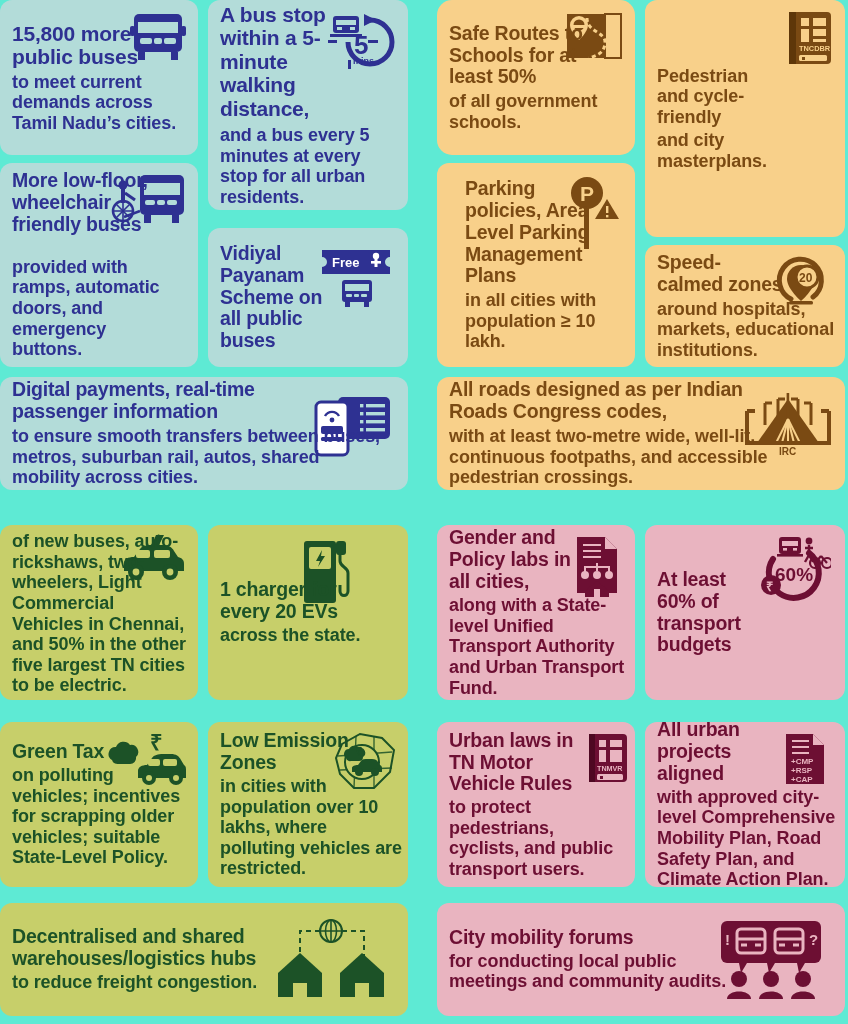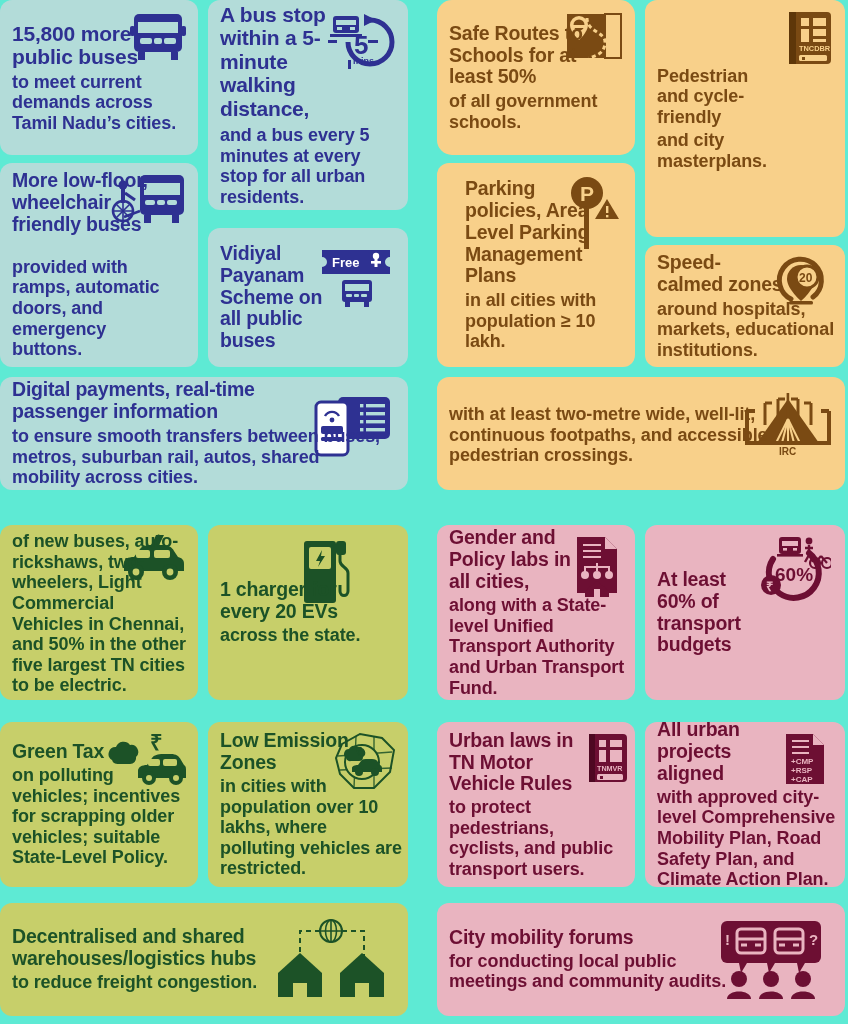--- a/index.html
+++ b/index.html
@@ -289,20 +289,23 @@
         <path d="M2 20 L2 52 L84 52 L84 20" fill="none" stroke="#7a4a13" stroke-width="4"></path>
         <path d="M2 20 L10 20 M84 20 L76 20" stroke="#7a4a13" stroke-width="4"></path>
         <path d="M20 12 L20 34 M33 8 L33 30" stroke="#7a4a13" stroke-width="3"></path>
         <path d="M20 12 L27 12 M33 8 L40 8" stroke="#7a4a13" stroke-width="3"></path>
         <path d="M66 12 L66 34 M53 8 L53 30" stroke="#7a4a13" stroke-width="3"></path>
         <path d="M66 12 L59 12 M53 8 L46 8" stroke="#7a4a13" stroke-width="3"></path>
         <text x="34" y="64" font-family="Liberation Sans, sans-serif" font-size="10" font-weight="bold" fill="#7a4a13">IRC</text>
       </svg>
     </span>
     <div class="inner">
+      <div class="txtwrap" style="width:330px;">
+        <div class="head s20">All roads designed as per Indian Roads Congress codes,</div>
+      </div>
       <div class="sub s14" style="margin-top:3px; width:380px;">with at least two-metre wide, well-lit, continuous footpaths, and accessible pedestrian crossings.</div>
     </div>
   </div>
 
   <div class="card olive" style="left:0px; top:525px; width:198px; height:175px;">
     <span class="icon" style="right:12px; top:8px;">
       <svg width="68" height="50" viewBox="0 0 68 50">
         <path d="M38 2 L46 2 L40 14 L48 14 L34 30 L38 18 L31 18 Z" fill="#1c5227"></path>
         <path d="M6 38 L6 30 C6 26 10 24 16 24 L22 16 C24 13 28 12 34 12 L44 12 C50 12 54 14 56 18 L60 24 C64 25 66 27 66 31 L66 38 Z" fill="#1c5227"></path>
         <rect x="18" y="17" width="14" height="8" rx="2" fill="#c7cf6a"></rect>

